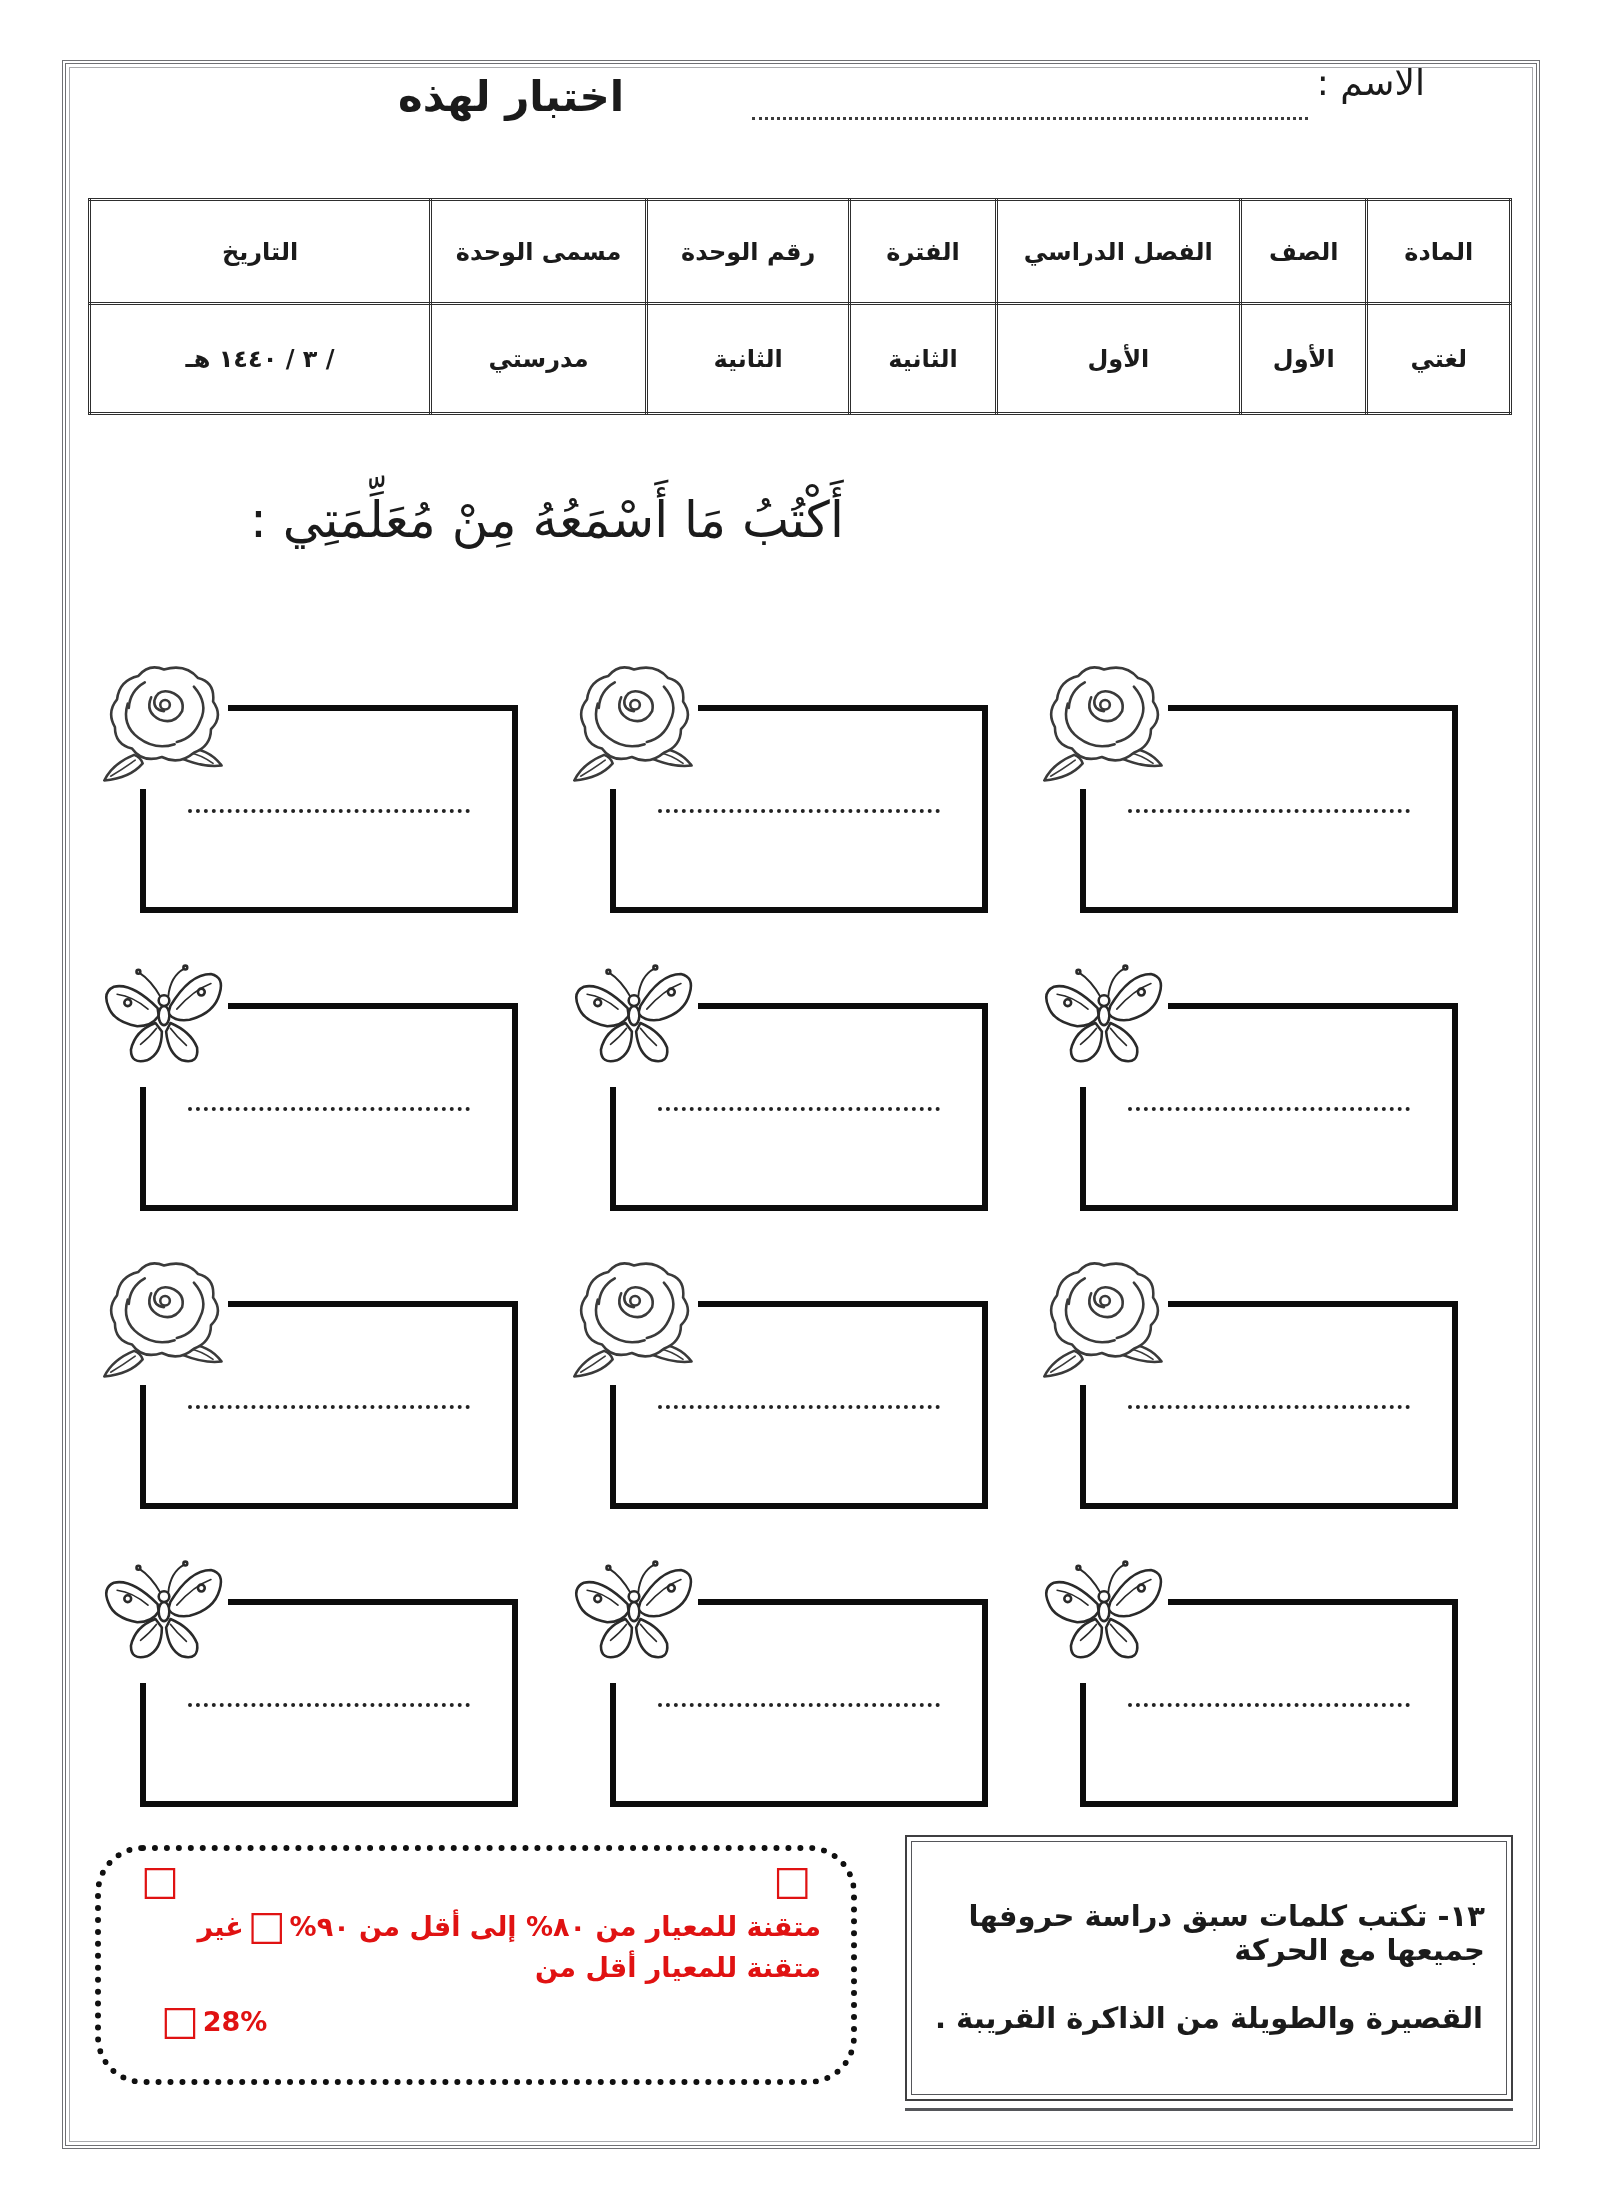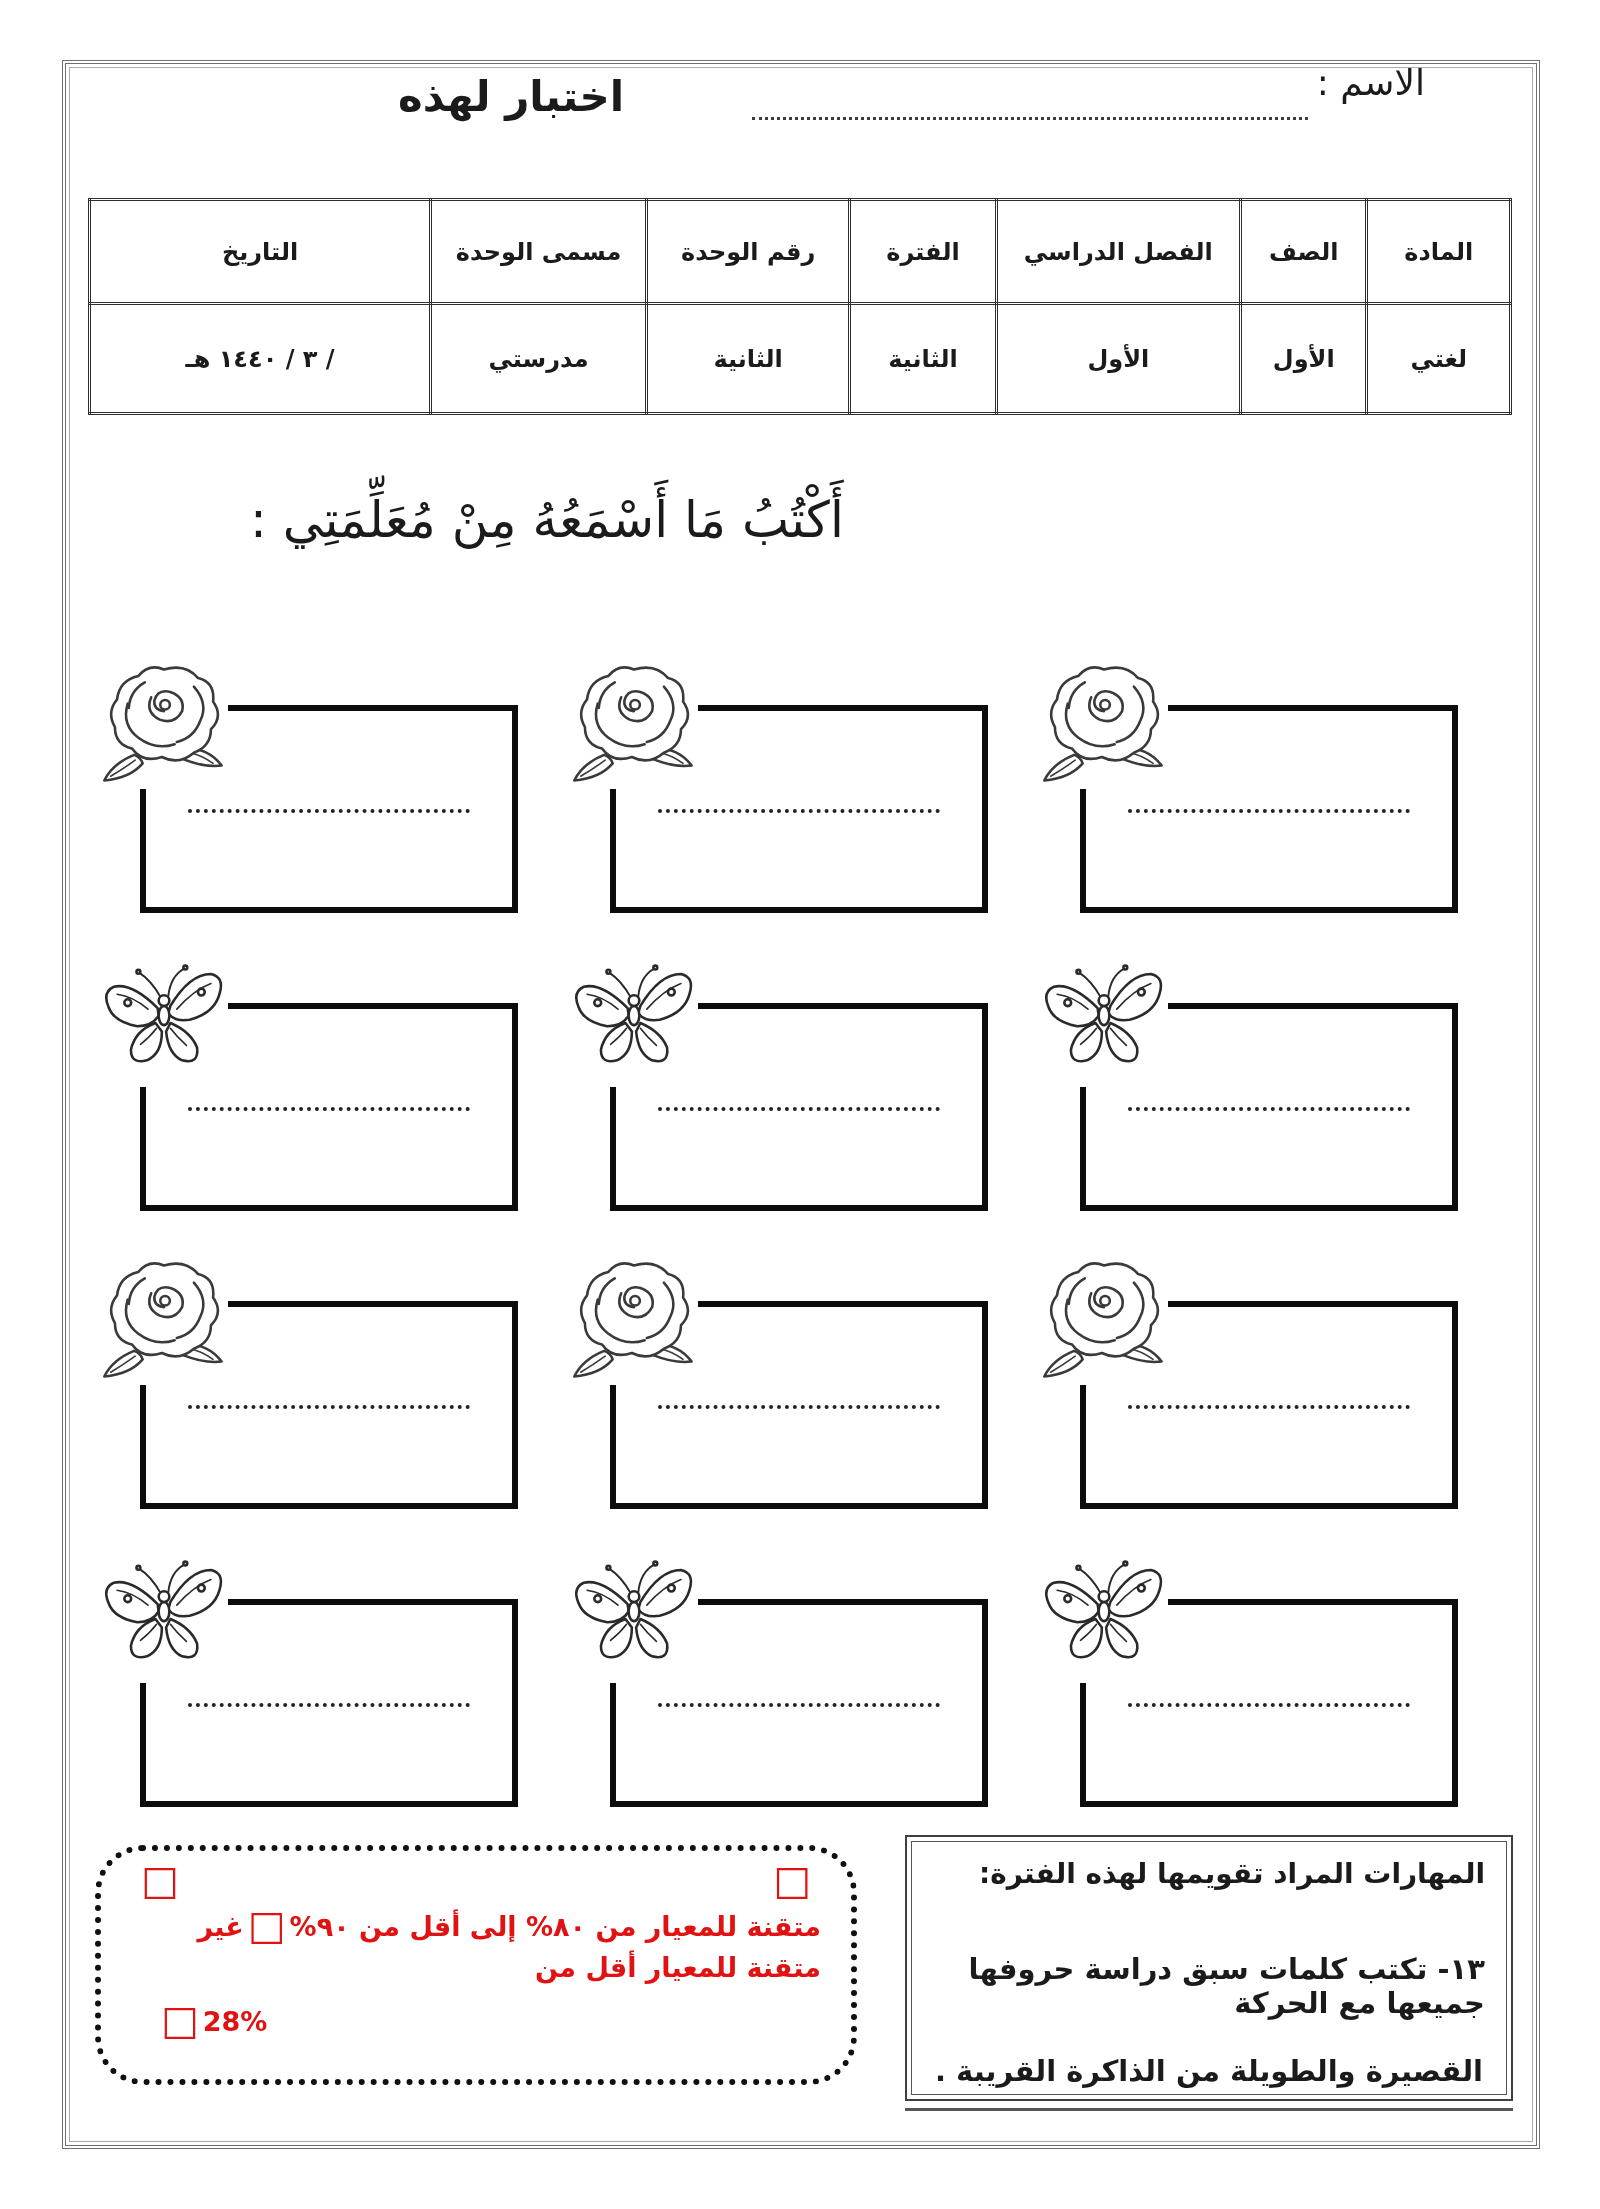--- a/index.html
+++ b/index.html
@@ -100,21 +100,21 @@
     padding:20px 26px;
   }
   .skills::before{
     content:"";position:absolute;inset:4px;border:1px solid #55565a;pointer-events:none;
   }
   .skills::after{
     content:"";position:absolute;left:-2px;right:-2px;bottom:-12px;
     border-top:3px solid #55565a;
   }
   .skills-title{font-size:28px;font-weight:bold;text-align:right;}
-  .skills-line1{font-size:29px;font-weight:bold;text-align:right;margin-top:62px;}
+  .skills-line1{font-size:29px;font-weight:bold;text-align:right;margin-top:42px;}
   .skills-line2{font-size:29px;font-weight:bold;text-align:center;margin-top:34px;}
   .hidden-defs{position:absolute;width:0;height:0;overflow:hidden;}
 </style>
 </head>
 <body>
 
 <svg class="hidden-defs" aria-hidden="true">
   <defs>
     <symbol id="sym-rose" viewBox="0 0 120 120">
       <g fill="#ffffff" stroke="#3a3a3a" stroke-width="2.4" stroke-linecap="round" stroke-linejoin="round">
@@ -316,16 +316,15 @@
   </div>
   <div class="rubric-line rubric-line2">
     <span>متقنة للمعيار من ٨٠% إلى أقل من ٩٠%</span><span class="rub-cb">□</span><span>غير متقنة للمعيار أقل من</span>
   </div>
   <div class="rubric-line rubric-line3">
     <span>28%</span><span class="rub-cb">□</span>
   </div>
 </div>
 
 <div class="skills">
-  <div class="skills-title">المهارات المراد تقويمها لهذه الفترة:</div>
   <div class="skills-line1">١٣- تكتب كلمات سبق دراسة حروفها  جميعها مع الحركة</div>
   <div class="skills-line2">القصيرة والطويلة من الذاكرة القريبة .</div>
 </div>
 
 </body></html>

